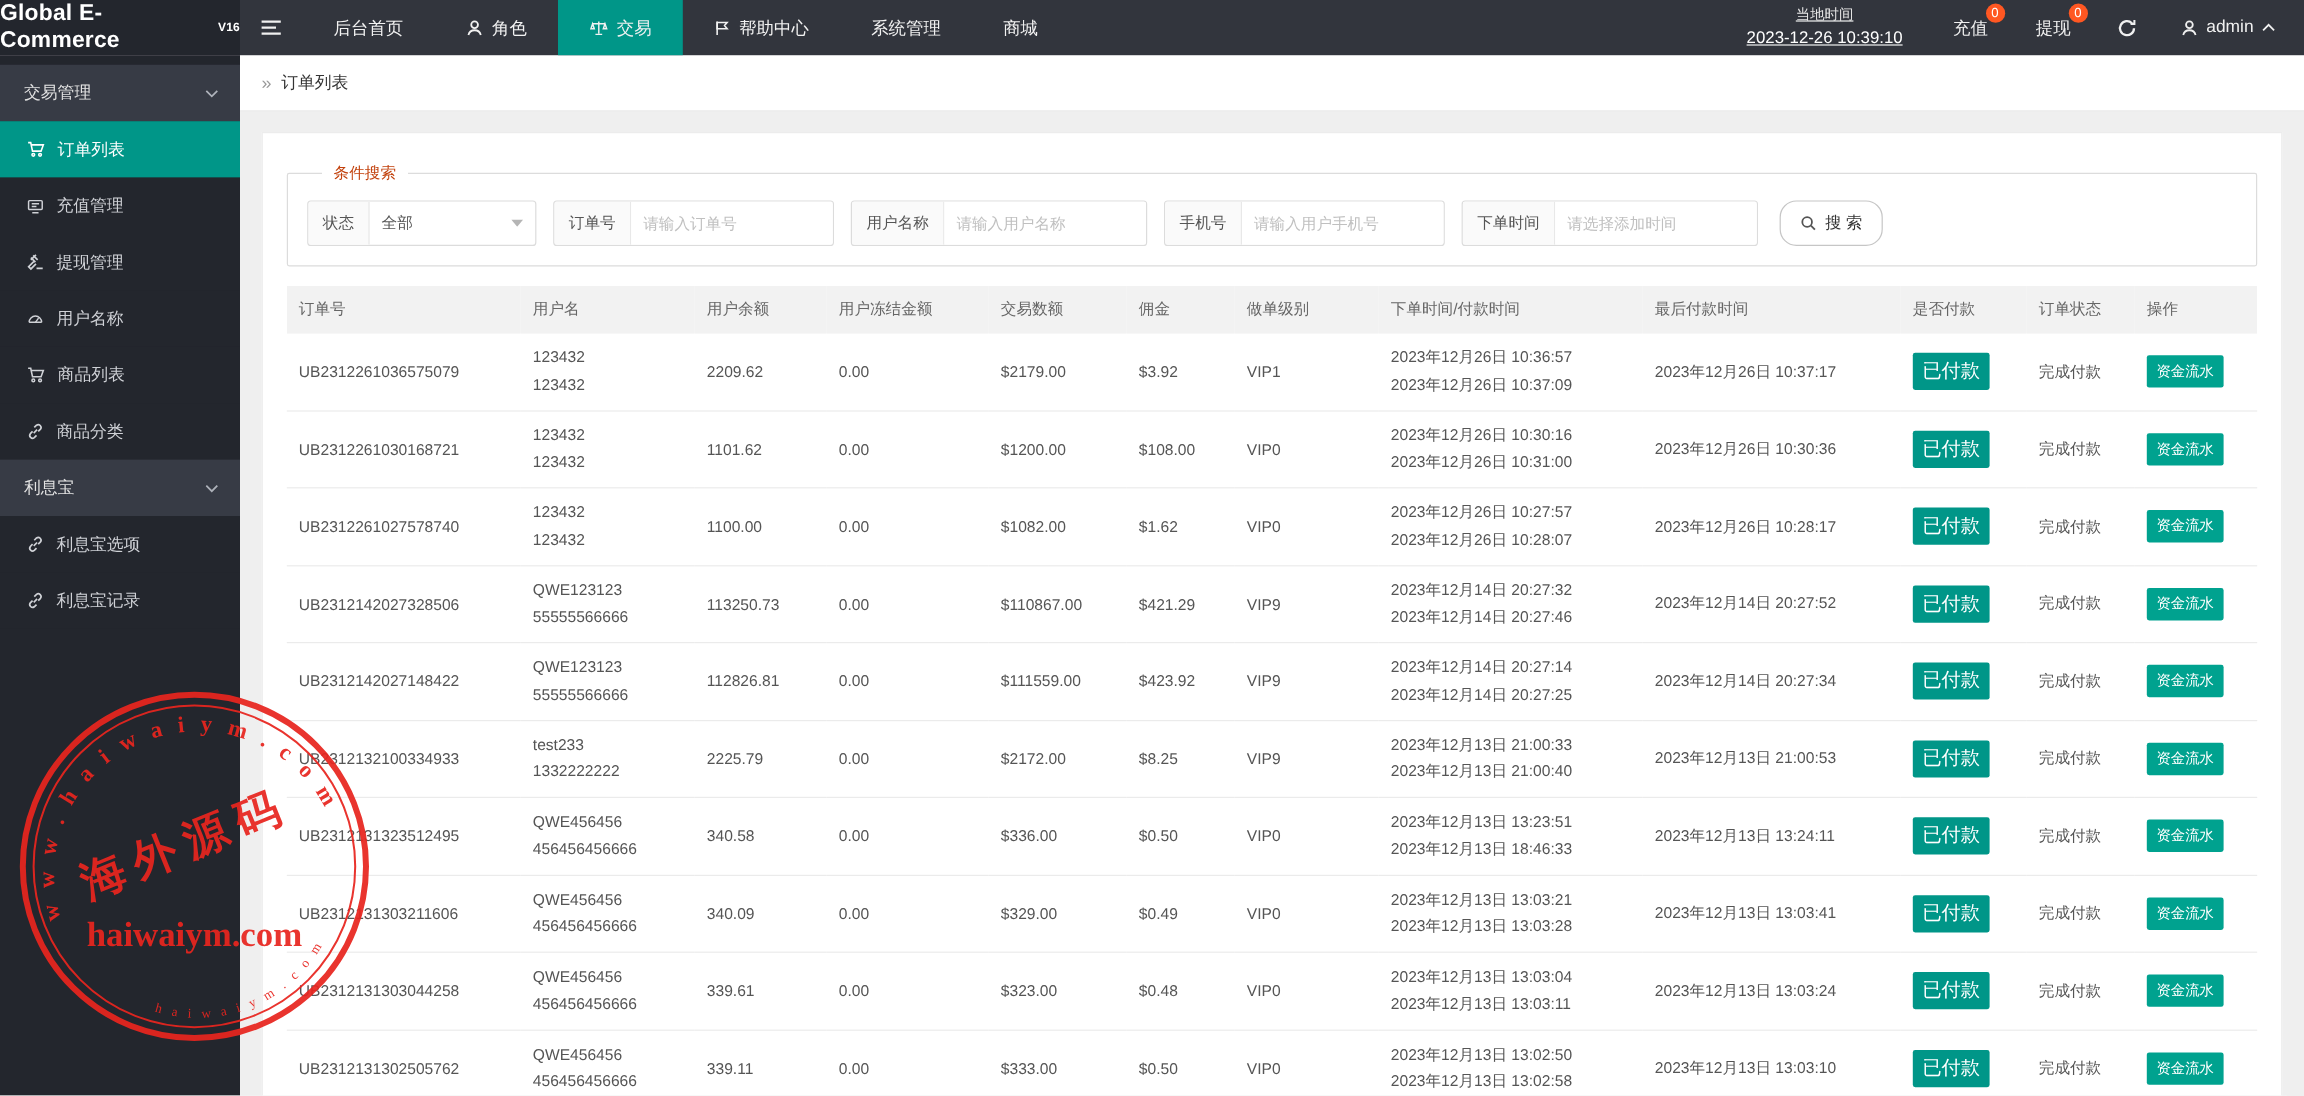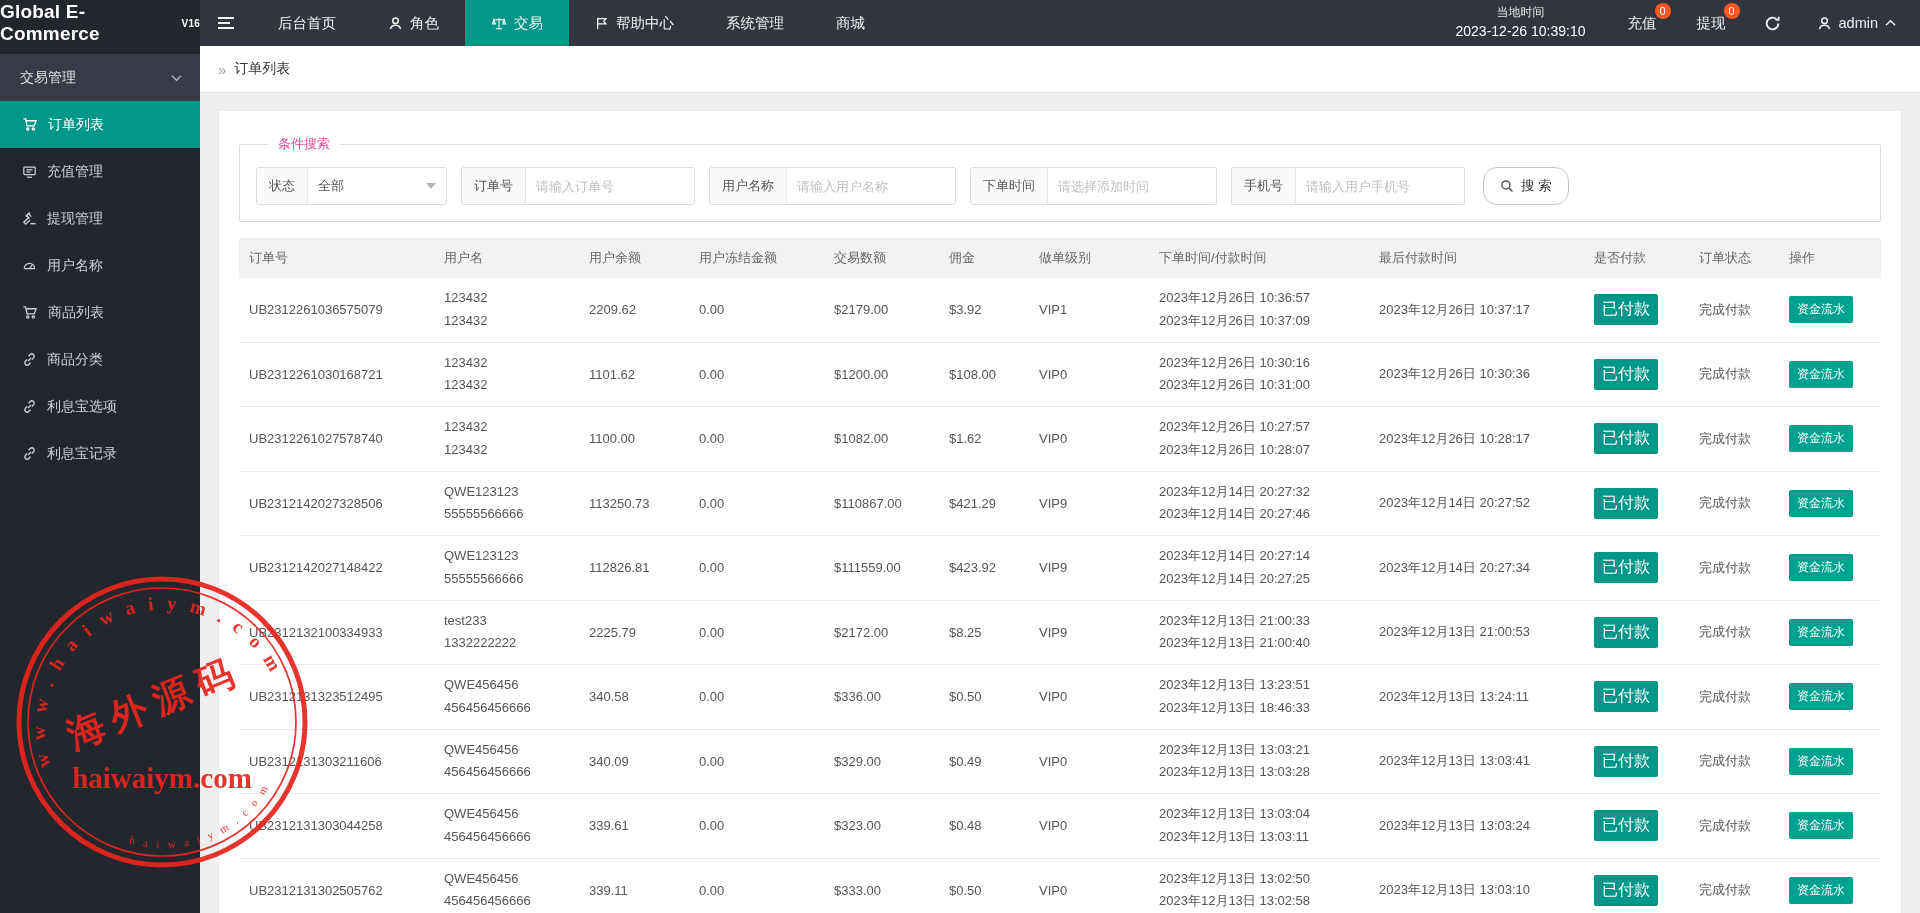--- a/index.html
+++ b/index.html
@@ -18,21 +18,21 @@
   .logo { width:200px; background:var(--logo-bg); display:flex; align-items:center;
     justify-content:center; color:#fff; font-size:19px; font-weight:bold; letter-spacing:.2px; }
   .logo sup { font-size:10px; font-weight:bold; margin-left:3px; }
   .nav-burger { width:52px; display:flex; align-items:center; justify-content:center; cursor:pointer; }
   .nav-menu { display:flex; align-items:stretch; }
   .nav-item { display:flex; align-items:center; gap:7px; padding:0 26px; font-size:14.5px;
     color:#f2f2f2; cursor:pointer; }
   .nav-item.active { background:var(--accent); }
   .nav-right { margin-left:auto; display:flex; align-items:stretch; }
   .nav-time { display:flex; flex-direction:column; align-items:center; justify-content:center;
-    padding:0 22px; line-height:1.55; }
+    padding:0 22px; line-height:1.55;text-decoration:underline; }
   .nav-time .t1 { font-size:12px; color:#e6e6e6; }
   .nav-time .t2 { font-size:14px; color:#fff; }
   .nav-badge-item { position:relative; display:flex; align-items:center; justify-content:center;
     padding:0 20px; font-size:14.5px; cursor:pointer; }
   .nav-badge-item .badge { position:absolute; top:3px; right:6px; background:var(--badge);
     color:#fff; font-size:11px; min-width:16px; height:16px; line-height:16px;
     border-radius:8px; text-align:center; padding:0 3px; }
   .nav-refresh { display:flex; align-items:center; padding:0 18px; cursor:pointer; }
   .nav-admin { display:flex; align-items:center; gap:7px; padding:0 24px 0 18px;
     font-size:14.5px; cursor:pointer; }
@@ -52,21 +52,21 @@
   .breadcrumb-bar { position:absolute; left:200px; top:46px; width:1720px; height:47px;
     background:#fff; border-bottom:1px solid #e4e4e4; display:flex; align-items:center;
     padding:0 18px; gap:8px; }
   .breadcrumb-marker { color:#999; font-size:15px; }
   .breadcrumb-label { color:#333; font-size:14px; }
 
   
   .card { position:absolute; left:218px; top:110px; width:1684px; height:830px;
     background:#fff; border:1px solid #ececec; padding:24px 20px 0 20px; }
   fieldset.search { border:1px solid #dcdcdc; border-radius:2px; padding:14px 16px 16px 16px; }
-  fieldset.search legend { font-size:13px; color:#ec4899; padding:0 10px; margin-left:12px; }
+  fieldset.search legend { font-size:13px; color:#c2410c; padding:0 10px; margin-left:12px; }
   .filter-row { display:flex; gap:18px; }
   .filter-fields { display:flex; align-items:center; gap:14px; }
   .fgroup { display:inline-flex; align-items:stretch; height:38px; border:1px solid #dcdcdc;
     border-radius:3px; background:#fff; overflow:hidden; }
   .flabel { display:flex; align-items:center; padding:0 12px; font-size:13px; color:#555;
     background:#fafafa; border-right:1px solid #e8e8e8; white-space:nowrap; }
   .finput { border:none; outline:none; height:36px; padding:0 10px; font-size:13px;
     color:#333; width:168px; font-family:inherit; }
   .finput::placeholder { color:#c0c0c0; }
   .fselect { display:flex; align-items:center; justify-content:space-between; width:138px;
@@ -258,20 +258,28 @@
     <div class="side-item">
       <span class="icon">
         <svg width="15" height="15" viewBox="0 0 16 16" fill="none" stroke="currentColor" stroke-width="1.5">
           <path d="M6.5 9.5 9.5 6.5"></path>
           <path d="M7 4.5 9 2.5a2.5 2.5 0 0 1 3.5 3.5L10.5 8"></path>
           <path d="M9 11.5 7 13.5a2.5 2.5 0 0 1-3.5-3.5L5.5 8"></path>
         </svg>
       </span>
       <span>商品分类</span>
     </div>
+    <div class="side-group">
+      <span>利息宝</span>
+      <span class="icon chev">
+        <svg width="11" height="8" viewBox="0 0 12 8" fill="none" stroke="currentColor" stroke-width="1.6">
+          <polyline points="1,1.5 6,6.5 11,1.5"></polyline>
+        </svg>
+      </span>
+    </div>
     <div class="side-item">
       <span class="icon">
         <svg width="15" height="15" viewBox="0 0 16 16" fill="none" stroke="currentColor" stroke-width="1.5">
           <path d="M6.5 9.5 9.5 6.5"></path>
           <path d="M7 4.5 9 2.5a2.5 2.5 0 0 1 3.5 3.5L10.5 8"></path>
           <path d="M9 11.5 7 13.5a2.5 2.5 0 0 1-3.5-3.5L5.5 8"></path>
         </svg>
       </span>
       <span>利息宝选项</span>
     </div>
@@ -310,26 +318,26 @@
           </div>
           <div class="fgroup">
             <span class="flabel">订单号</span>
             <input class="finput" placeholder="请输入订单号" style="">
           </div>
           <div class="fgroup">
             <span class="flabel">用户名称</span>
             <input class="finput" placeholder="请输入用户名称" style="">
           </div>
           <div class="fgroup">
+            <span class="flabel">手机号</span>
+            <input class="finput" placeholder="请输入用户手机号" style="">
+          </div>
+          <div class="fgroup">
             <span class="flabel">下单时间</span>
             <input class="finput" placeholder="请选择添加时间" style="">
-          </div>
-          <div class="fgroup">
-            <span class="flabel">手机号</span>
-            <input class="finput" placeholder="请输入用户手机号" style="">
           </div>
         </div>
       <button class="search-btn">
         <span class="icon">
           <svg width="14" height="14" viewBox="0 0 16 16" fill="none" stroke="currentColor" stroke-width="1.7">
               <circle cx="6.8" cy="6.8" r="4.6"></circle>
               <line x1="10.4" y1="10.4" x2="14.2" y2="14.2"></line>
             </svg>
         </span>
         <span>搜 索</span>

